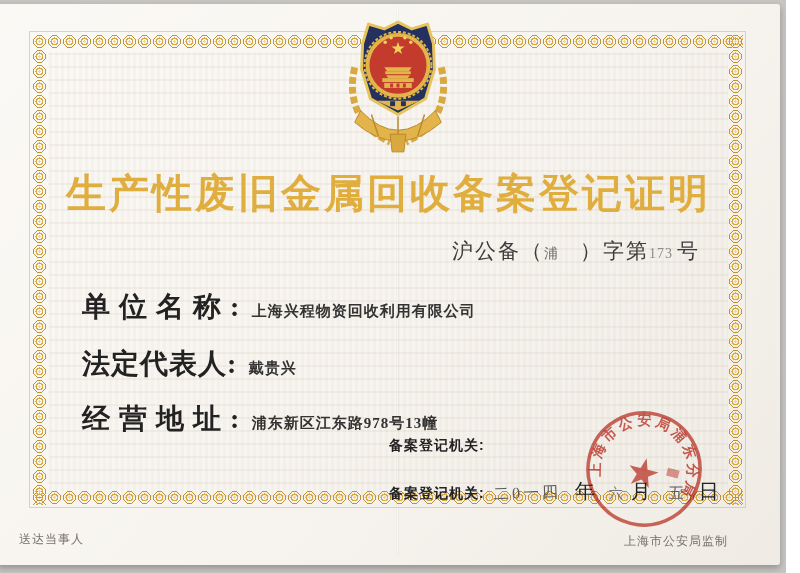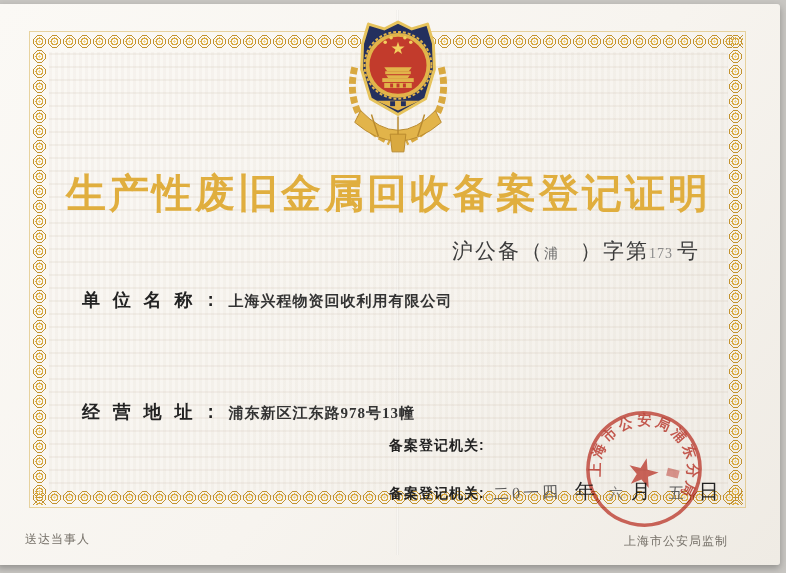--- a/index.html
+++ b/index.html
@@ -58,22 +58,22 @@
     font-size:21px; color:#3c3c3c; letter-spacing:2px; white-space:nowrap;
   }
   .serial .district { font-size:14px; color:#6b6b6b; margin-right:20px; }
   .serial .number   { font-size:14px; color:#8a8a8a; letter-spacing:1px; margin-right:4px; }
 
   .field-row { position:absolute; left:85px; white-space:nowrap; }
   .field-row.r1 { top:284px; }
   .field-row.r2 { top:341px; }
   .field-row.r3 { top:396px; }
   .field-label {
-    font-weight:bold; font-size:18px; color:#222; letter-spacing:1px;
-    font-family:Liberation Mono, monospace;
+    font-weight:bold; font-size:28px; color:#222; letter-spacing:1px;
+    font-family:Liberation Serif, serif;
   }
   .field-value {
     font-family:"Liberation Serif", serif; font-size:15px; color:#333;
     margin-left:7px; letter-spacing:1px; font-weight:600;
   }
 
   .reg-row { position:absolute; left:392px; white-space:nowrap; }
   .reg-row.r1 { top:432px; }
   .reg-row.r2 { top:474px; }
   .reg-label {
@@ -97,21 +97,21 @@
 
   .stamp {
     position:absolute; left:584px; top:402px; width:126px; height:126px;
     transform:rotate(14deg); opacity:.9; mix-blend-mode:multiply;
   }
 
   .footer-note {
     position:absolute; font-family:"Liberation Serif", serif;
     font-size:12px; color:#757068; letter-spacing:1px;
   }
-  .footer-note.left  { left:28px;  top:527px;font-family:Liberation Serif, serif; }
+  .footer-note.left  { left:22px;  top:527px;font-family:Liberation Serif, serif; }
   .footer-note.right { right:52px; top:529px; }
 </style>
 </head>
 <body>
 
 <div class="page">
   <div class="paper">
     <div class="microtext"></div>
     <div class="fold-line"></div>
 
@@ -152,20 +152,24 @@
     <div class="title">生产性废旧金属回收备案登记证明</div>
 
     <div class="serial">
       <span>沪公备（</span><span class="district">浦</span><span>）字第</span><span class="number">173</span><span>号</span>
     </div>
 
     <div class="field-row r1">
       <span class="field-label">单 位 名 称 :</span>
       <span class="field-value">上海兴程物资回收利用有限公司</span>
     </div>
+    <div class="field-row r2">
+      <span class="field-label">法定代表人:</span>
+      <span class="field-value">戴贵兴</span>
+    </div>
     <div class="field-row r3">
       <span class="field-label">经 营 地 址 :</span>
       <span class="field-value">浦东新区江东路978号13幢</span>
     </div>
 
     <div class="reg-row r1">
       <span class="reg-label">备案登记机关:</span>
     </div>
     <div class="reg-row r2">
       <span class="reg-label">备案登记机关:</span><span class="hand year">二0一四</span><span class="unit year">年</span><span class="hand month">六</span><span class="unit month">月</span><span class="hand day">五</span><span class="unit day">日</span>

